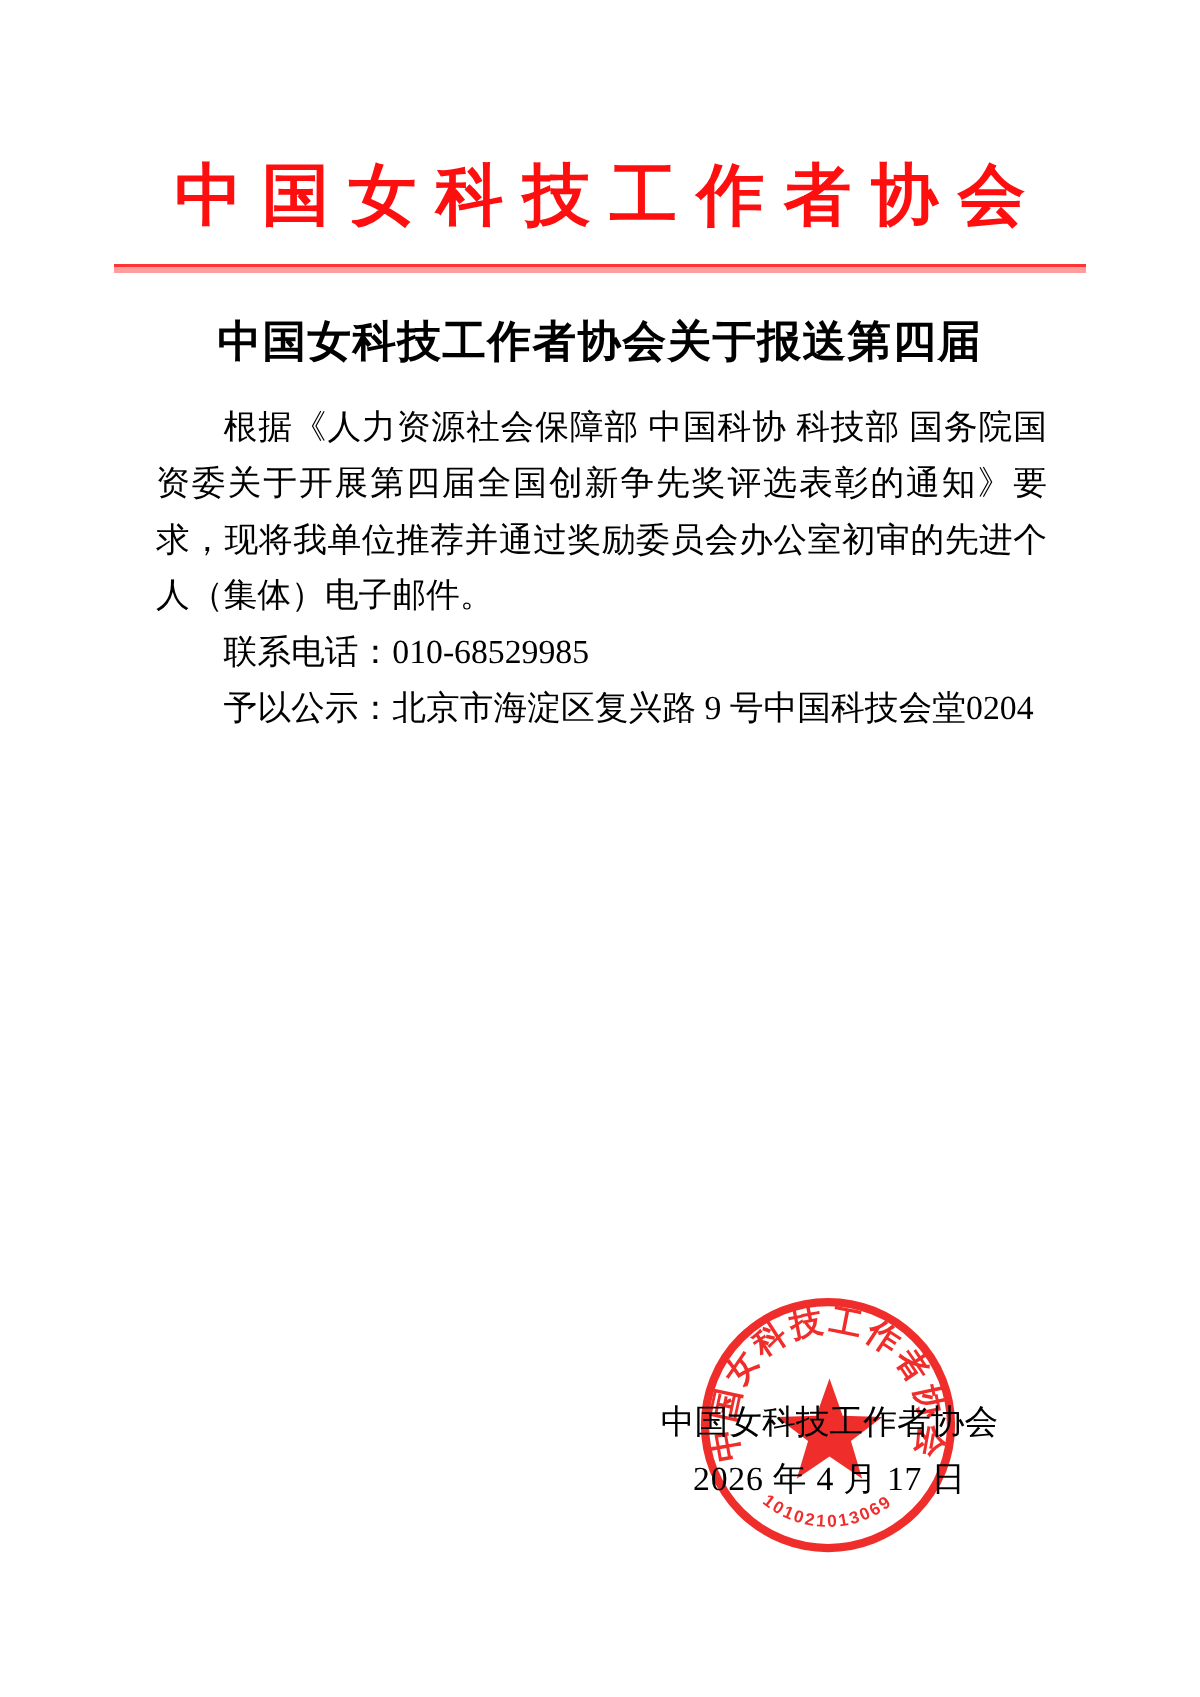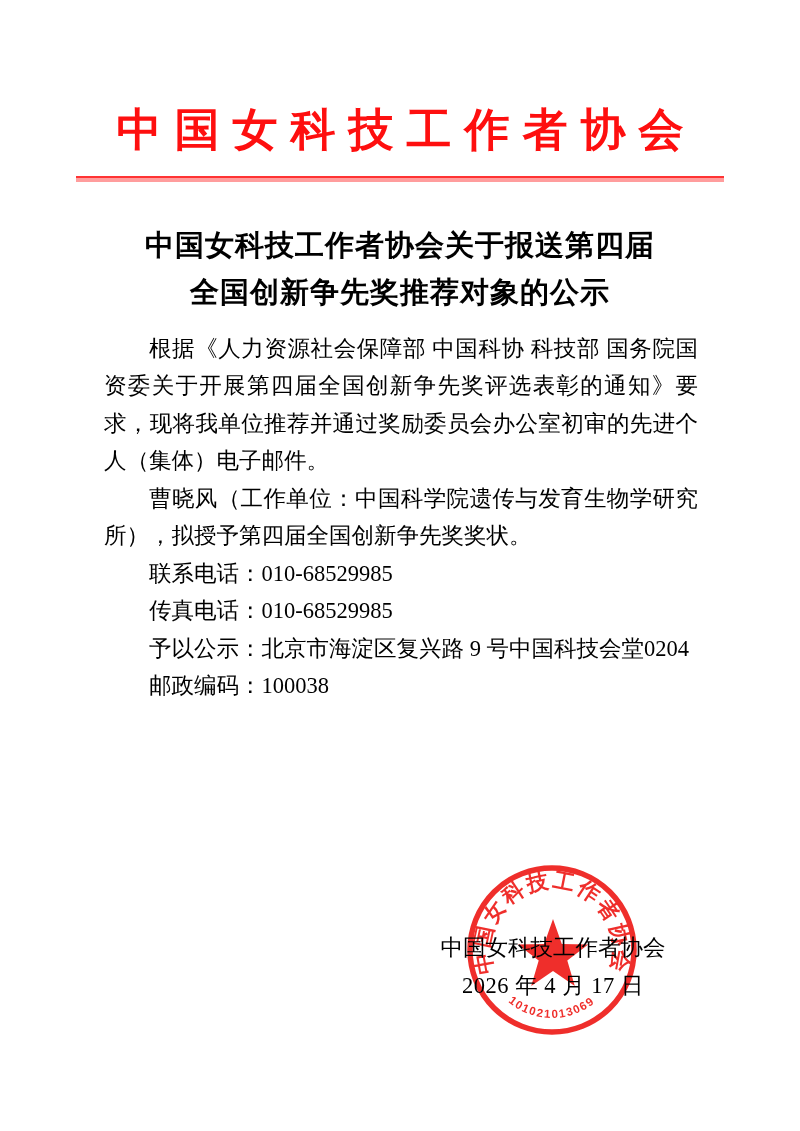--- a/index.html
+++ b/index.html
@@ -26,21 +26,21 @@
     white-space: nowrap;
   }
   .red-rule {
     margin: 22px 76px 0 76px;
     border-top: 2.5px solid #ff3434;
     height: 3.5px;
     background: #ff9d9d;
   }
   
   .doc-title {
-    margin-top: 40px;
+    margin-top: 23px;
     text-align: center;
     font-family: "Liberation Sans", "DejaVu Sans", sans-serif;
     font-weight: 700;
     font-size: 29px;
     line-height: 47px;
     color: #000;
     letter-spacing: 1px;
   }
   
   .body-text {
@@ -85,30 +85,26 @@
 <body>
 
 <div class="page">
 
   <div class="letterhead">中国女科技工作者协会</div>
 
   <div class="red-rule"></div>
 
   <div class="doc-title">
     <div>中国女科技工作者协会关于报送第四届</div>
-    <div>全国创新争先奖推荐对象的公示</div>
   </div>
 
   <div class="body-text">
     <p>根据《人力资源社会保障部 中国科协 科技部 国务院国资委关于开展第四届全国创新争先奖评选表彰的通知》要求，现将我单位推荐并通过奖励委员会办公室初审的先进个人（集体）电子邮件。</p>
-    <p>曹晓风（工作单位：中国科学院遗传与发育生物学研究所），拟授予第四届全国创新争先奖奖状。</p>
     <p><span>联系电话：</span><span>010-68529985</span></p>
-    <p><span>传真电话：</span><span>010-68529985</span></p>
     <p><span>予以公示：</span><span>北京市海淀区复兴路 9 号中国科技会堂0204</span></p>
-    <p><span>邮政编码：</span><span>100038</span></p>
   </div>
 
   <div class="signature">
     <div>中国女科技工作者协会</div>
     <div class="date-line">2026 年 4 月 17 日</div>
   </div>
 
   <svg class="seal" viewBox="0 0 178 174">
     <defs>
       <path id="sealTopArc" d="M 30.5,109.2 A 62,62 0 1 1 145.5,109.2" fill="none"></path>

